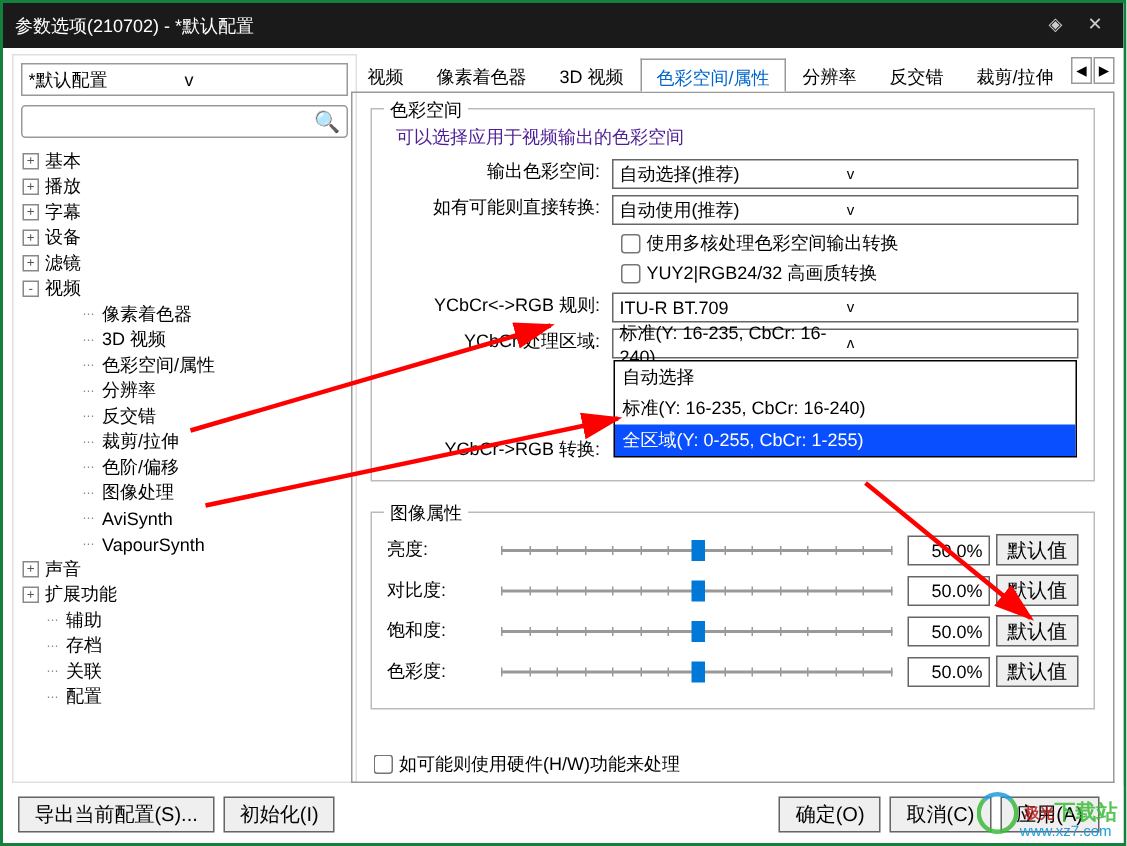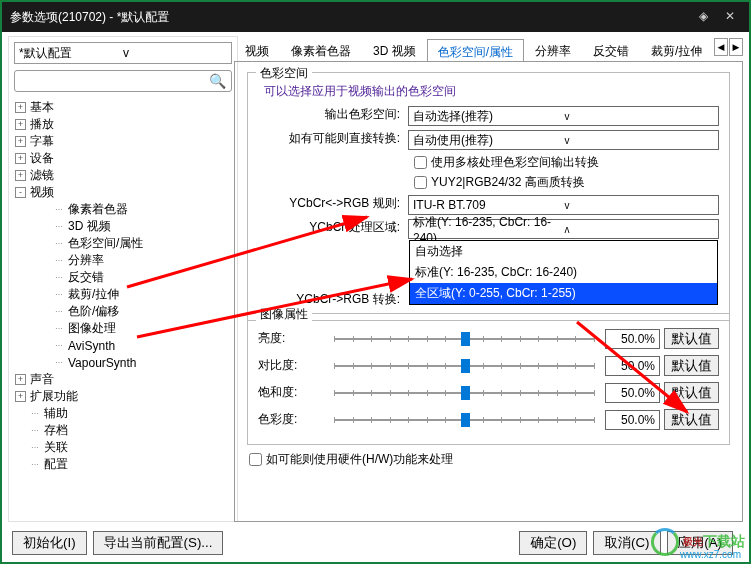--- a/index.html
+++ b/index.html
@@ -23,21 +23,21 @@
   .tree-indent1 { padding-left:20px;}
   .tree-indent2 { padding-left:44px;}
   .tree-icon { width:11px; height:11px; border:1px solid #888; display:inline-flex; align-items:center; justify-content:center; font-size:9px; line-height:9px; margin-right:4px; color:#555; background:#fff;}
   .tree-dots { width:10px; display:inline-block; margin-right:3px; color:#888; font-size:8px;}
   .tabs { position:absolute; left:232px; right:6px; top:6px; height:24px; display:flex; border-bottom:1px solid #999; }
   .tabs-inner { display:flex; flex:1; overflow:hidden;}
   .tab { padding:4px 10px 3px 10px; border:1px solid transparent; border-bottom:none; cursor:pointer; white-space:nowrap; color:#000;}
   .tab.active { border-color:#999; background:#fff; color:#0066cc; position:relative; top:1px;}
   .tab-arrow { width:14px; height:18px; border:1px solid #999; display:flex; align-items:center; justify-content:center; font-size:9px; cursor:pointer; margin-left:1px;}
   .panel { position:absolute; left:232px; right:6px; top:30px; bottom:40px; border:1px solid #999; border-top:none; padding:10px 12px; overflow:hidden; }
-  .group { border:1px solid #bbb; padding:8px 10px 8px 10px; margin-bottom:0; position:relative; }
+  .group { border:1px solid #bbb; padding:8px 10px 8px 10px; margin-bottom:28px; position:relative; }
   .group-title { position:absolute; top:-8px; left:8px; background:#fff; padding:0 4px; }
   .group-desc { margin:2px 0 6px 6px; color:#4c1d95; }
   .frow { display:flex; align-items:flex-start; margin:4px 0; }
   .flabel { width:150px; text-align:right; padding-right:8px; }
   .fselect { flex:1; border:1px solid #666; height:20px; display:flex; align-items:center; padding:0 4px; background:#fff;}
   .fselect span { flex:1; }
   .sel-btn { font-size:10px; padding:0 2px; margin-left:2px;}
   .fcheck { display:flex; align-items:center; margin:3px 0 3px 156px; }
   .fcheck input { margin-right:4px; }
   .dropdown-open { position:relative; }
@@ -384,22 +384,22 @@
     <svg class="arrow-svg" style="left:555px; top:280px; width:150px; height:110px;">
       <defs>
           <marker id="ah3" markerWidth="10" markerHeight="10" refX="8" refY="3" orient="auto">
             <path d="M0,0 L0,6 L9,3 z" fill="red"></path>
           </marker>
         </defs>
       <line x1="20" y1="10" x2="130" y2="100" stroke="red" stroke-width="3" marker-end="url(#ah3)"></line>
     </svg>
 
     <div class="footer">
+      <button class="fbtn">导出当前配置(S)...</button>
       <button class="fbtn">初始化(I)</button>
-      <button class="fbtn">导出当前配置(S)...</button>
       <div class="footer-spacer"></div>
       <button class="fbtn">确定(O)</button>
       <button class="fbtn">取消(C)</button>
       <button class="fbtn">应用(A)</button>
     </div>
 
     <div class="watermark">
       <div class="wm-circle"></div>
       <span class="wm-text1">极光</span>
         <span class="wm-text2">下载站</span>

